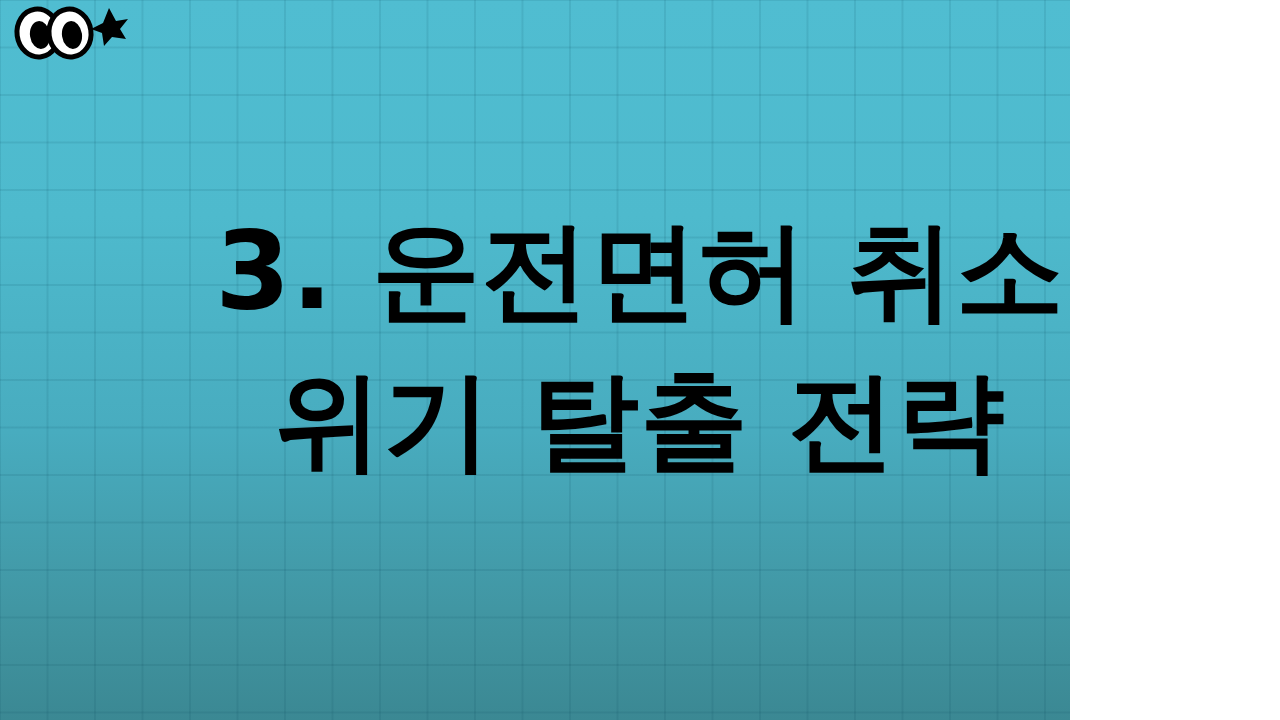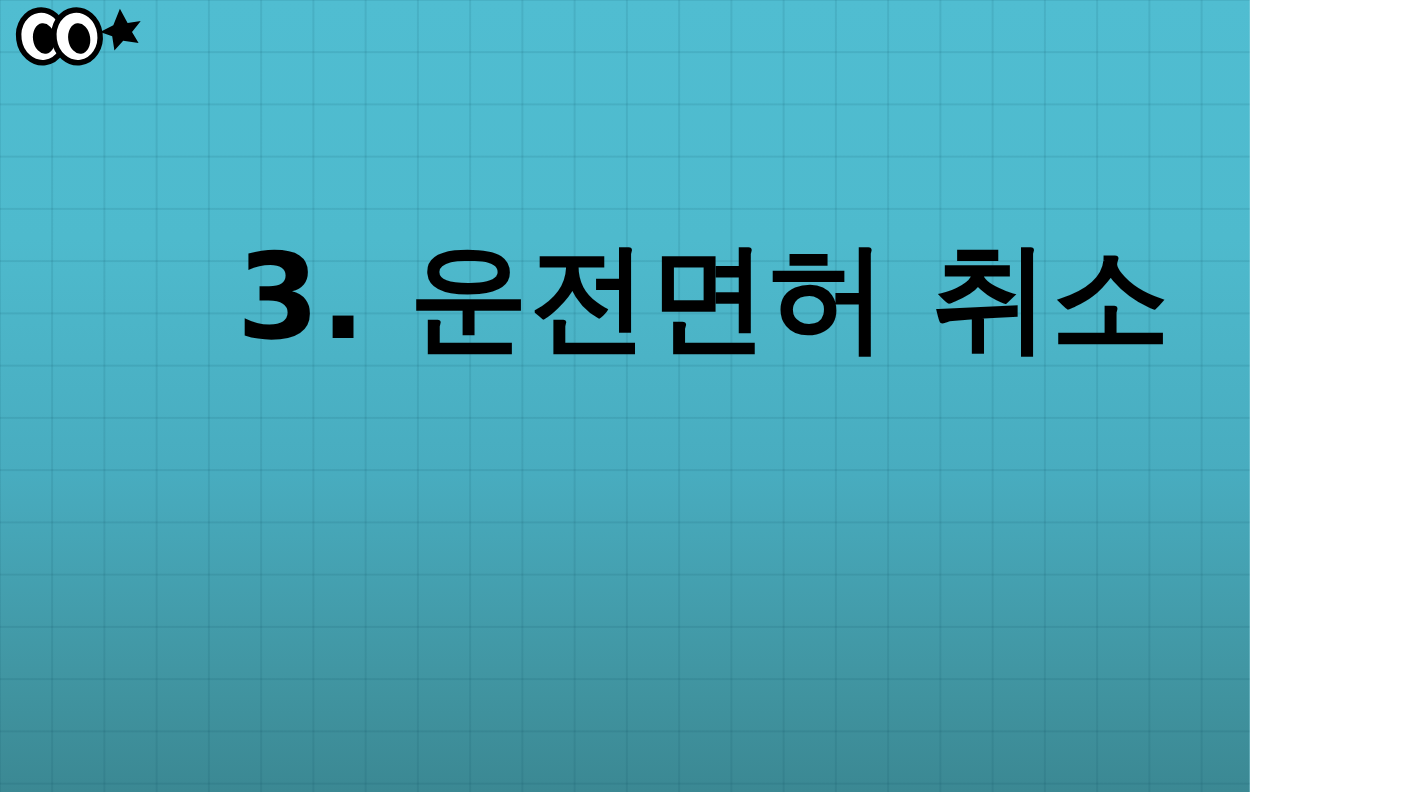--- a/index.html
+++ b/index.html
@@ -8,32 +8,33 @@
     width: 1280px;
     height: 720px;
     overflow: hidden;
   }
   body {
     font-family: "Liberation Sans", sans-serif;
   }
 
   #slide {
     position: relative;
-    width: 1136px;
+    width: 1056px;
     height: 720px;
     overflow: hidden;
     background-color: #4fbcd0;
     background-image:
       
       linear-gradient(to right, rgba(0,60,80,0.10) 0px, rgba(0,60,80,0.10) 2px, transparent 2px),
       linear-gradient(to bottom, rgba(0,60,80,0.10) 0px, rgba(0,60,80,0.10) 2px, transparent 2px),
       
       linear-gradient(to bottom, #50bdd1 0%, #4ebacd 30%, #48acbf 60%, #40939f 88%, #3b8893 100%);
     background-size: 47.5px 47.5px, 47.5px 47.5px, 100% 100%;
     background-position: -1px -1px, -1px -1px, 0 0;
+    padding-left: 14px;
   }
 
   
   #title-block {
     position: absolute;
     left: 0;
     top: 196px;
     width: 1280px;
     text-align: center;
     color: #000000;
@@ -110,15 +111,16 @@
 
         <path d="M10 36 L4 39 L10 42 Z" fill="#000000"></path>
 
         <rect x="84" y="26" width="20" height="26" fill="#000000"></rect>
       </g>
     </svg>
   </div>
 
   <div id="title-block" class="nosel">
     <span class="tline">3. 운전면허 취소</span>
+    <span class="tline">위기 탈출 전략</span>
   </div>
 
 </div>
 
 </body></html>

